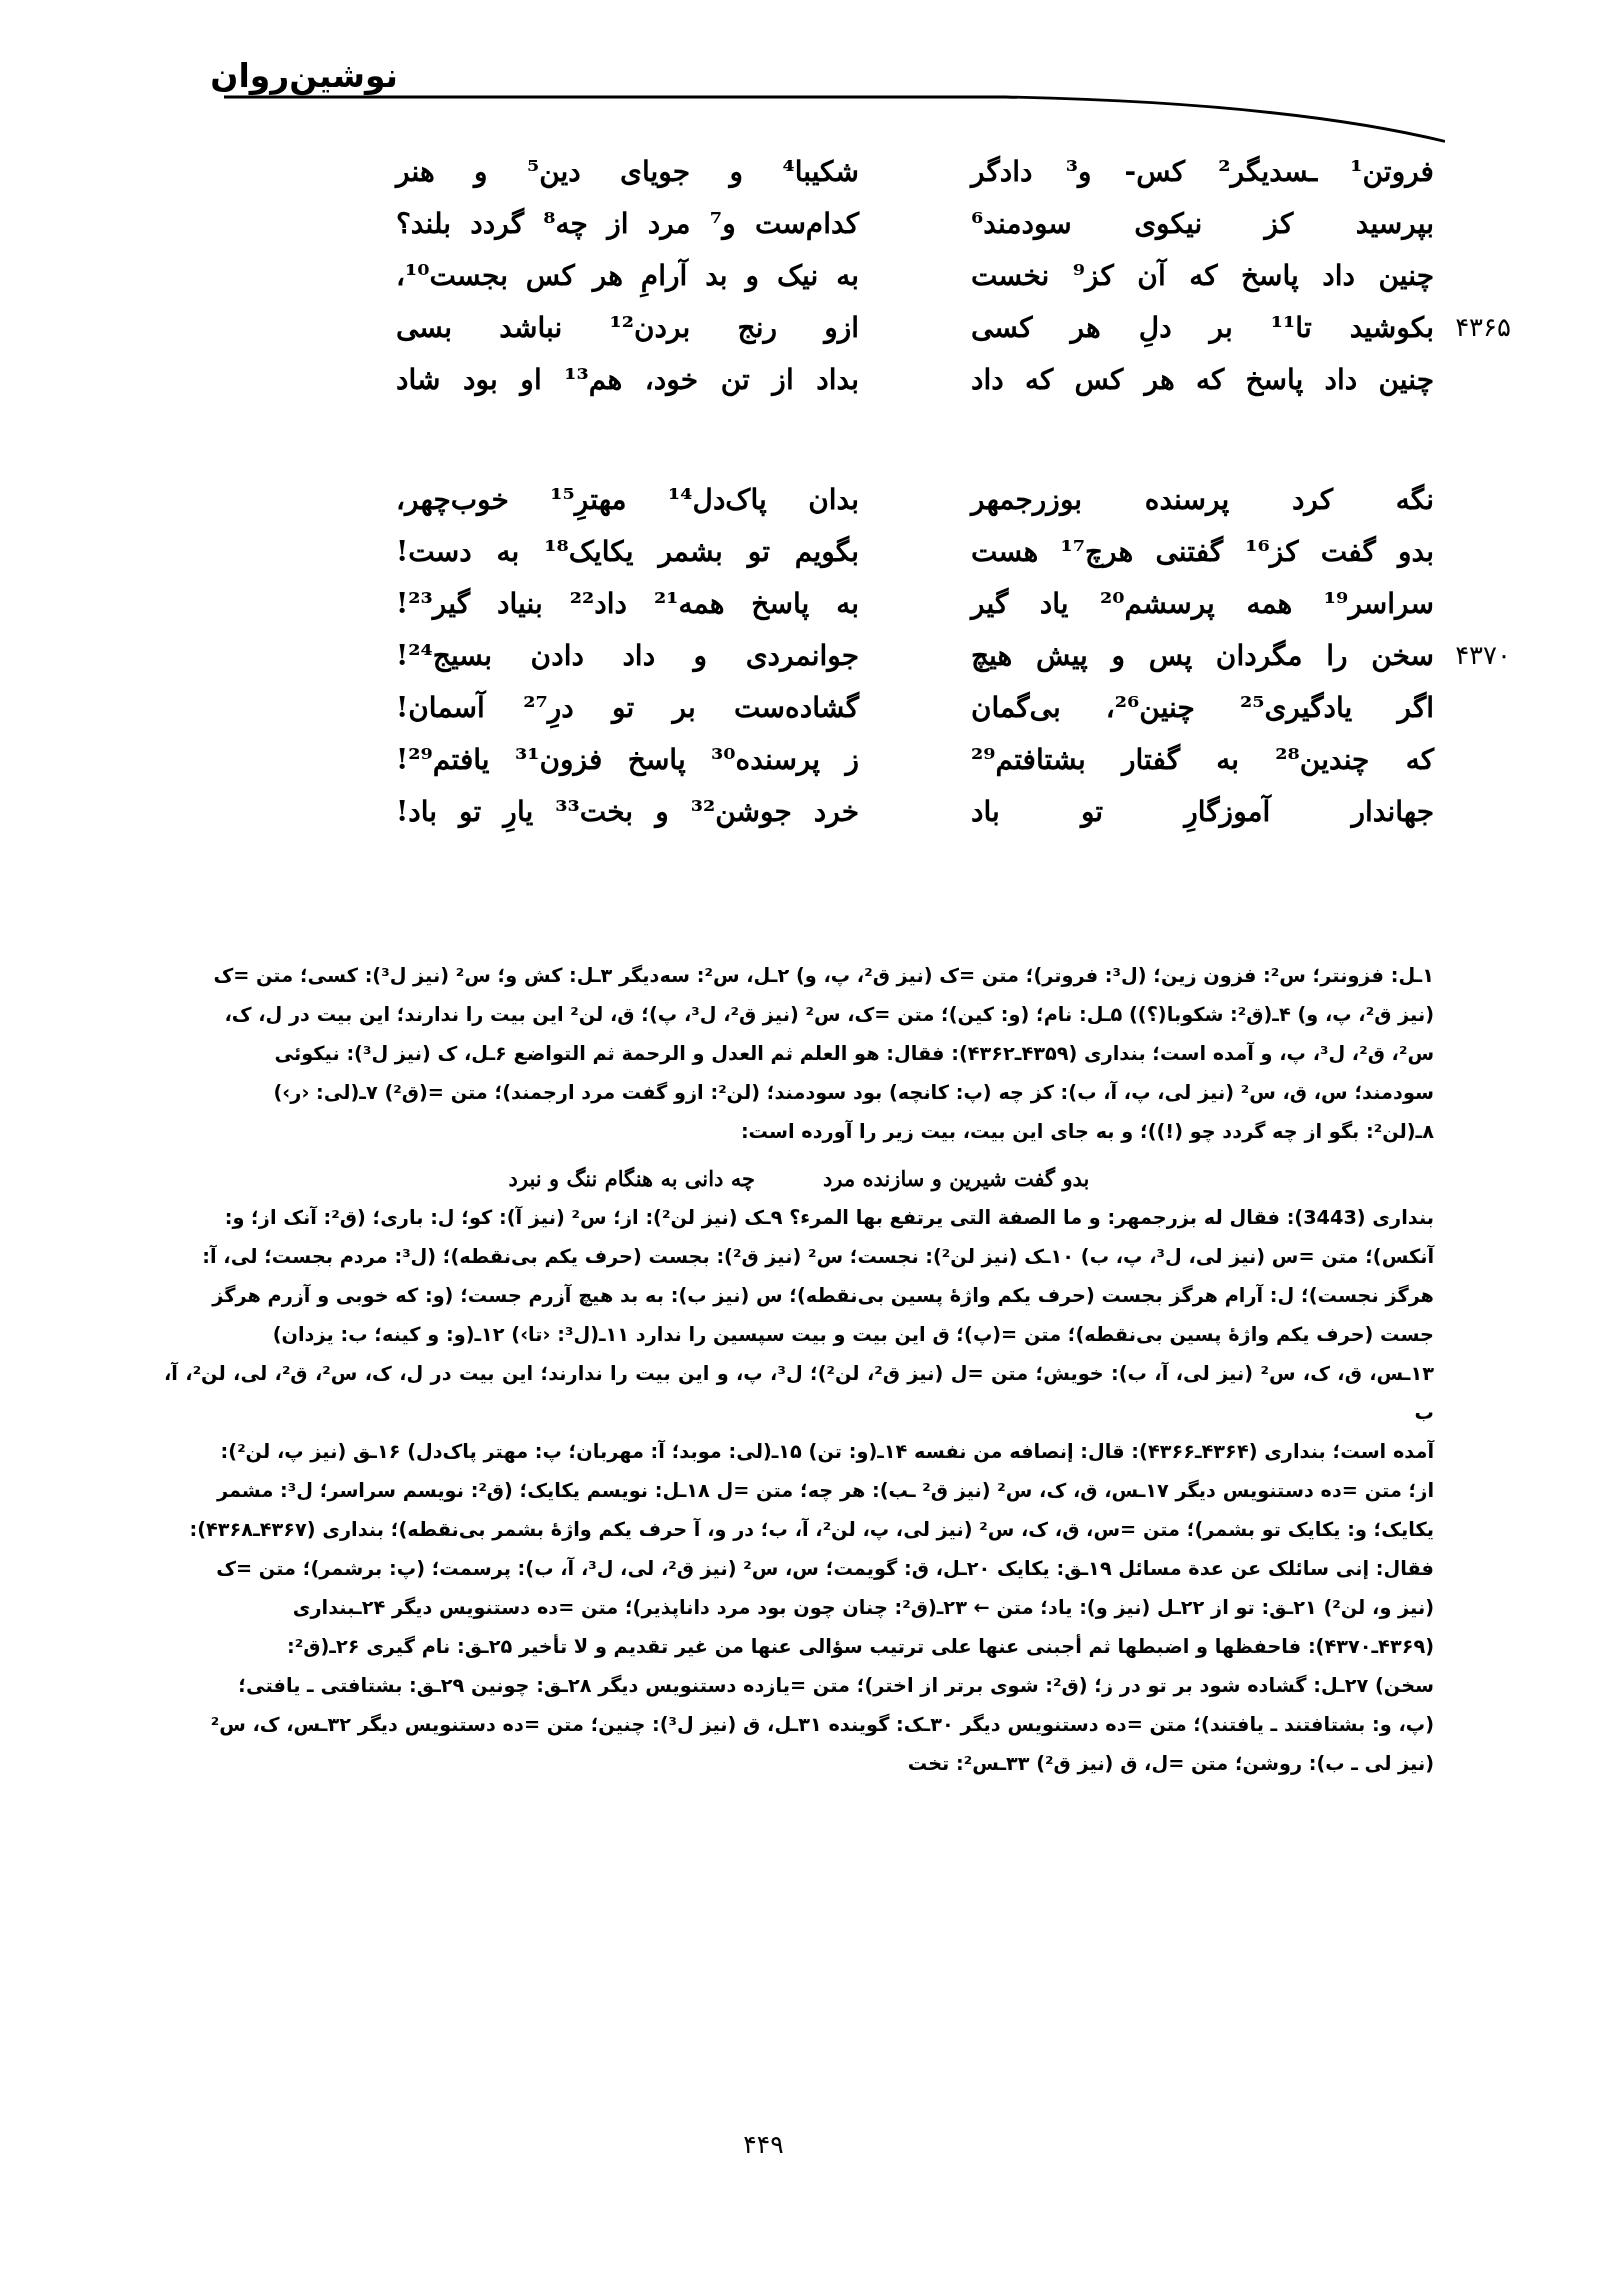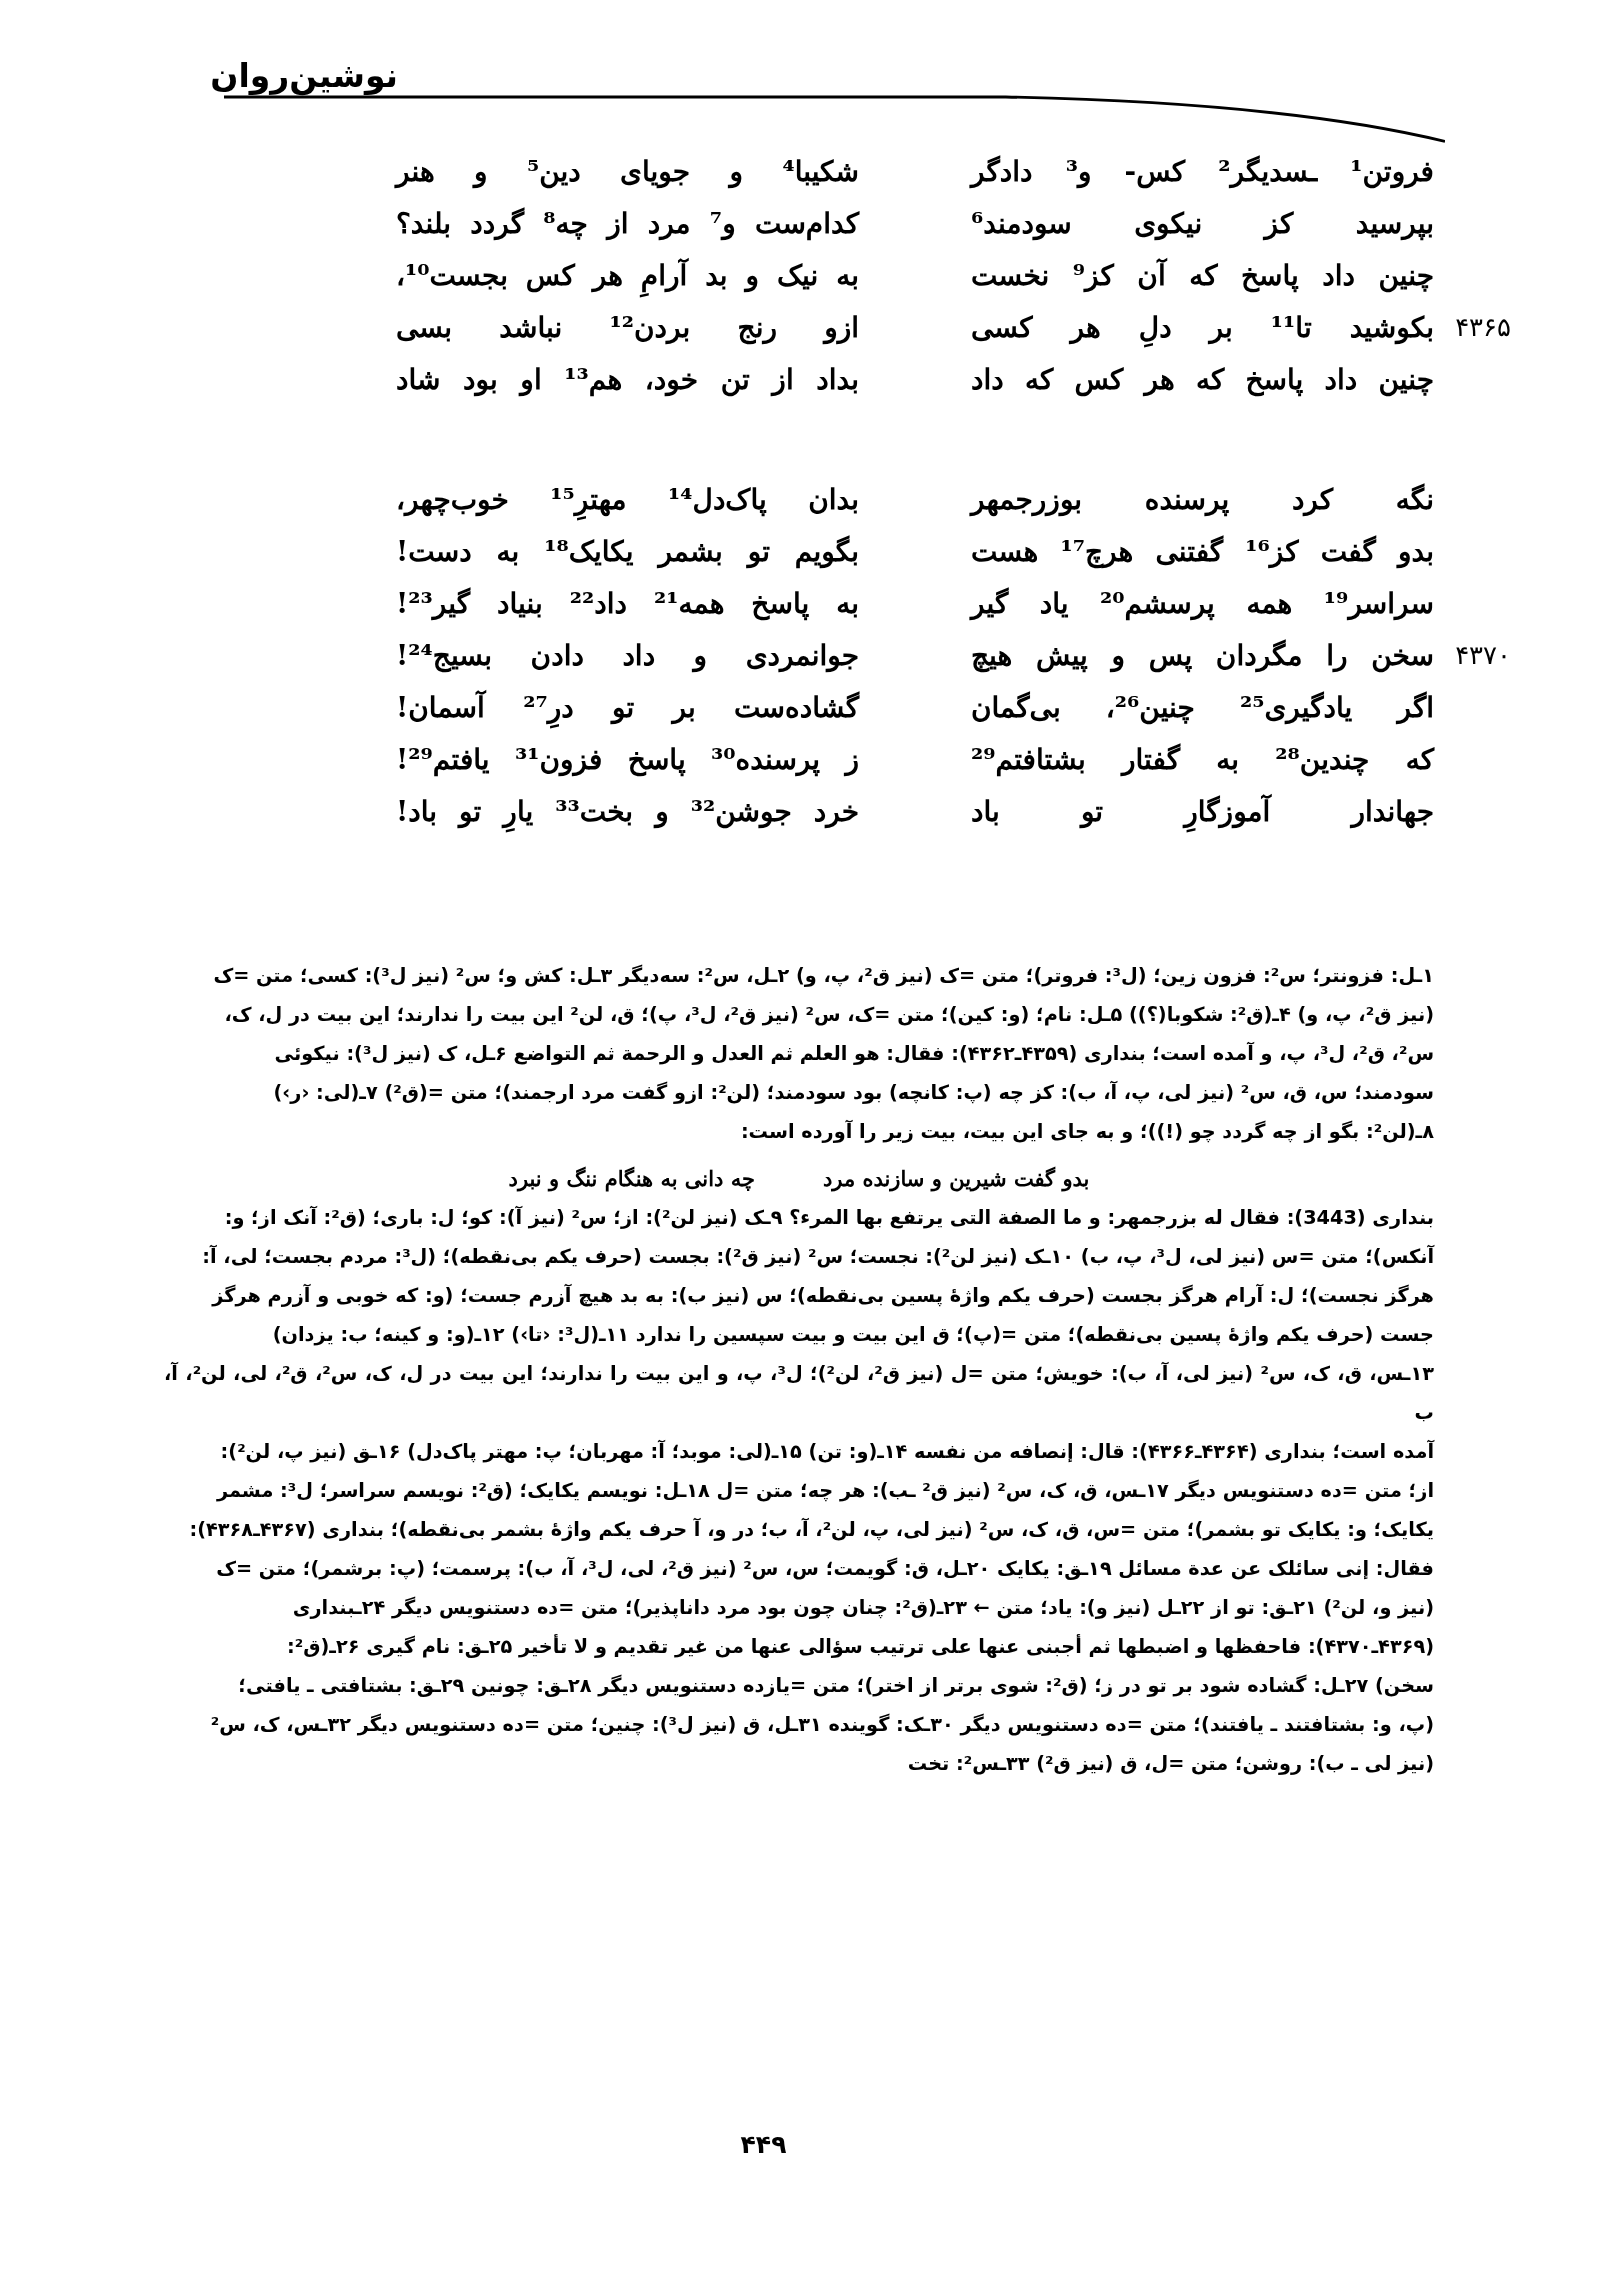--- a/index.html
+++ b/index.html
@@ -33,21 +33,21 @@
     font-family: "DejaVu Sans", sans-serif; font-size: 19.3px; font-weight: bold;
     line-height: 39px; text-align: justify;
   }
   .note-line { display: block; white-space: normal; }
   .quoted-beyt {
     display: flex; justify-content: center; gap: 68px; margin: 7.7px 0 0 0;
     font-family: "DejaVu Serif", serif; font-size: 21px;
   }
   .page-number {
     position: absolute; left: 0; width: 100%; top: 2130px; text-align: center;
-    font-size: 25px; font-weight: bold; padding-right: 80px; box-sizing: border-box;
+    font-size: 25px; font-weight: normal; padding-right: 80px; box-sizing: border-box;
   }
 </style>
 </head>
 <body>
 
 <div class="running-head">نوشین‌روان</div>
 
 <svg class="head-rule" viewBox="0 0 1265 60" preserveAspectRatio="none">
   <path d="M0 2 L810 2 Q1100 8 1265 48" stroke="#000" stroke-width="3" fill="none"></path>
 </svg>

